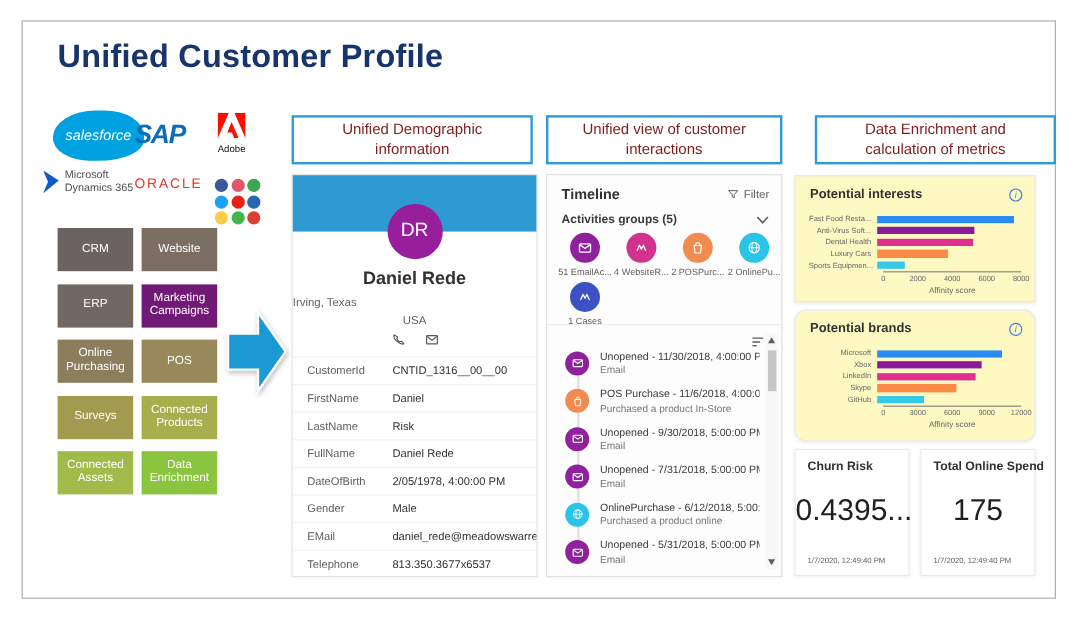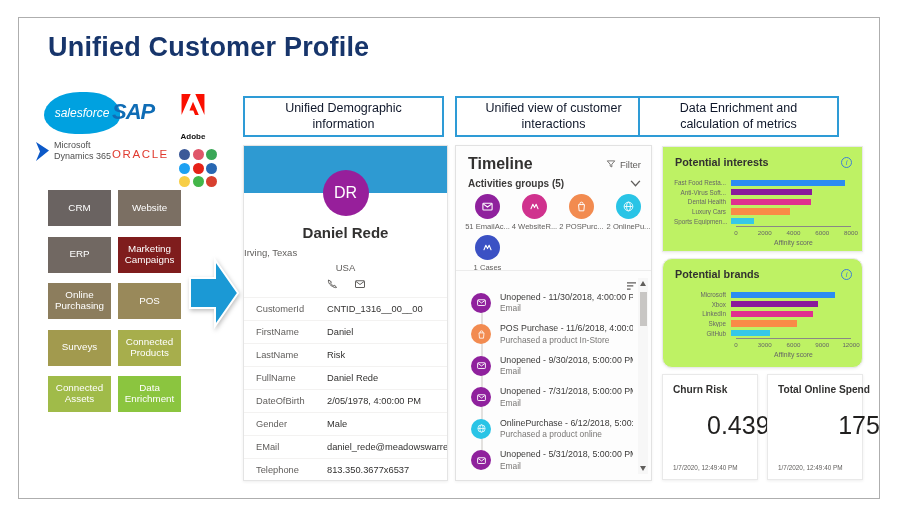--- a/index.html
+++ b/index.html
@@ -5,54 +5,54 @@
   * { box-sizing: border-box; margin: 0; padding: 0; }
   html,body { width:900px; height:518px; background:#fff; font-family:"Liberation Sans",sans-serif; position:relative; overflow:hidden; }
   .frame { position:absolute; left:18px; top:17px; width:862px; height:482px; border:1px solid #aeaeae; background:#fff; }
   .title { position:absolute; left:48px; top:32px; font-size:27px; font-weight:bold; color:#17356b; letter-spacing:.2px; }
 
   
   .sf { position:absolute; left:44px; top:92px; width:76px; height:42px; background:#00a1e0; border-radius:52% 48% 55% 45% / 60% 55% 45% 50%; display:flex; align-items:center; justify-content:center; }
   .sf span { color:#fff; font-style:italic; font-size:12px; }
   .sap { position:absolute; left:112px; top:99px; font-size:22px; font-weight:bold; font-style:italic; color:#0f6cb5; letter-spacing:-1px; }
   .adobe { position:absolute; left:176px; top:94px; width:34px; text-align:center; }
-  .adobe-txt { display:block; font-size:8px; font-weight:bold; color:#111; margin-top:13px; }
+  .adobe-txt { display:block; font-size:8px; font-weight:normal; color:#111; margin-top:0; }
   .dyn { position:absolute; left:36px; top:140px; display:flex; align-items:center; gap:5px; }
   .dyn-text { font-size:9px; color:#4f4f4f; line-height:1.25; }
   .oracle { position:absolute; left:112px; top:148px; font-size:11.5px; font-weight:normal; color:#e03a2f; letter-spacing:1.6px; }
   .social { position:absolute; left:177px; top:147px; display:grid; grid-template-columns:repeat(3,11px); gap:2.5px; background:#fff; padding:2px; }
   .sdot { width:11px; height:11px; border-radius:50%; }
 
   
   .sources { position:absolute; left:48px; top:190px; display:grid; grid-template-columns:63px 63px; column-gap:7px; row-gap:10.5px; }
   .srcbox { height:35px; display:flex; align-items:center; justify-content:center; text-align:center; color:#fff; font-size:9.8px; line-height:1.12; padding:18px; }
 
   .arrow { position:absolute; left:188px; top:253px; width:52px; height:80px; filter:drop-shadow(1px 2px 2px rgba(0,0,0,.25)); }
 
   
-  .phead { position:absolute; top:96px; height:41px; border:2px solid #2e9bd6; background:#fff; display:flex; align-items:center; justify-content:center; text-align:center; font-size:12.5px; color:#0f172a; line-height:1.25; padding:2px 10px; }
+  .phead { position:absolute; top:96px; height:41px; border:2px solid #2e9bd6; background:#fff; display:flex; align-items:center; justify-content:center; text-align:center; font-size:12.5px; color:#7f1d1d; line-height:1.25; padding:2px 10px; }
 
   
   .pcard { position:absolute; left:243px; top:145px; width:205px; height:336px; background:#fff; border:1px solid #e4e4e4; box-shadow:0 1px 3px rgba(0,0,0,.07); }
   .pbanner { position:absolute; left:0; top:0; right:0; height:47px; background:#2e9ad2; }
   .avatar { position:absolute; left:50%; top:24px; transform:translateX(-50%); width:46px; height:46px; border-radius:50%; background:#971f9b; color:#fff; font-size:16px; display:flex; align-items:center; justify-content:center; }
   .pname { position:absolute; top:78px; width:100%; text-align:center; font-size:15px; font-weight:600; color:#323130; }
   .pcity { position:absolute; top:101px; width:100%; text-align:left; font-size:9.5px; color:#605e5c; }
   .pcountry { position:absolute; top:116px; width:100%; text-align:center; font-size:9.5px; color:#605e5c; }
   .pcontact { position:absolute; top:130px; width:100%; display:flex; justify-content:center; gap:16px; }
   .pcontact svg { width:12px; height:12px; }
   .pfields { position:absolute; top:151px; left:0; right:0; }
   .pfrow { height:23px; display:flex; align-items:center; border-top:1px solid #f3f2f1; font-size:9.3px; }
   .pflabel { width:83px; padding-left:12px; color:#605e5c; }
   .pfvalue { flex:1; color:#323130; white-space:nowrap; overflow:hidden; padding-right:6px; }
 
   
   .tcard { position:absolute; left:455px; top:145px; width:197px; height:336px; background:#fdfdfd; border:1px solid #e2e2e2; box-shadow:0 1px 3px rgba(0,0,0,.06); }
   .thead { position:absolute; top:9px; left:12px; right:10px; display:flex; justify-content:space-between; align-items:center; }
-  .ttitle { font-size:16px; font-weight:bold; color:#323130; }
+  .ttitle { font-size:12px; font-weight:bold; color:#323130; }
   .tfilter { display:flex; align-items:center; gap:4px; font-size:9.5px; color:#605e5c; cursor:pointer; }
   .tgroups { position:absolute; top:32px; left:12px; right:10px; display:flex; justify-content:space-between; align-items:center; font-size:10px; font-weight:600; color:#3b3a39; }
   .badges { position:absolute; top:48px; left:8px; display:flex; flex-wrap:wrap; width:190px; }
   .badge { width:47px; display:flex; flex-direction:column; align-items:center; margin-bottom:4px; cursor:pointer; }
   .bcircle { width:25px; height:25px; border-radius:50%; display:flex; align-items:center; justify-content:center; }
   .bcircle svg { width:13px; height:13px; }
   .blabel { font-size:7.6px; color:#605e5c; margin-top:3px; white-space:nowrap; }
   .tdivider { position:absolute; top:124px; left:0; right:0; border-top:1px solid #ececec; }
   .sorticon { position:absolute; top:130px; right:14px; cursor:pointer; }
   .alist-wrap { position:absolute; top:141px; left:8px; right:18px; bottom:6px; overflow:hidden; }
@@ -63,34 +63,34 @@
   .atext { margin-left:9px; line-height:1.3; }
   .atitle { font-size:8.8px; color:#3b3a39; white-space:nowrap; }
   .asub { font-size:8.4px; color:#797775; }
   .scroll { position:absolute; top:132px; right:3px; bottom:6px; width:10px; background:#f7f7f7; }
   .sarr { position:absolute; left:2px; width:0; height:0; border-left:3.5px solid transparent; border-right:3.5px solid transparent; }
   .sarr.up { top:3px; border-bottom:5px solid #605e5c; }
   .sarr.dn { bottom:3px; border-top:5px solid #605e5c; }
   .sthumb { position:absolute; left:1.5px; top:14px; width:7px; height:34px; background:#c8c6c4; }
 
   
-  .rcard { position:absolute; left:662px; width:201px; background:#bef264; border:1px solid #e9e9e9; box-shadow:0 1px 3px rgba(0,0,0,.07); }
+  .rcard { position:absolute; left:662px; width:201px; background:#fef9c3; border:1px solid #e9e9e9; box-shadow:0 1px 3px rgba(0,0,0,.07); }
   .rhead { position:absolute; top:9px; left:12px; right:10px; display:flex; justify-content:space-between; align-items:center; }
   .rtitle { font-size:10.8px; font-weight:bold; color:#323130; }
   .info { width:11px; height:11px; border-radius:50%; border:1px solid #3f7fd4; color:#3f7fd4; font-size:7.5px; display:flex; align-items:center; justify-content:center; font-style:italic; cursor:pointer; }
   .chart { position:absolute; top:31px; left:11px; right:11px; }
   .crow { display:flex; align-items:center; height:9.6px; }
   .clabel { width:57px; text-align:right; font-size:6.3px; color:#666; padding-right:5px; white-space:nowrap; overflow:hidden; }
   .ctrack { flex:1; height:6.2px; position:relative; }
   .cbar { position:absolute; left:0; top:0; height:100%; }
   .caxis { margin-left:62px; border-top:1px solid #8a8886; position:relative; height:10px; }
   .ctick { position:absolute; top:2px; transform:translateX(-50%); font-size:6.2px; color:#666; }
   .cxlabel { margin-left:62px; text-align:center; font-size:6.8px; color:#666; margin-top:3px; }
 
-  .mcard { position:absolute; top:374px; width:96px; height:106px; background:#fff; border:1px solid #e9e9e9; box-shadow:0 1px 3px rgba(0,0,0,.07);padding-left:44px; }
+  .mcard { position:absolute; top:374px; width:96px; height:106px; background:#fff; border:1px solid #e9e9e9; box-shadow:0 1px 3px rgba(0,0,0,.07); }
   .mtitle { position:absolute; top:9px; left:10px; font-size:10.2px; font-weight:bold; color:#323130; white-space:nowrap; }
   .mvalue { position:absolute; top:36px; width:100%; text-align:center; font-size:25px; font-weight:300; color:#201f1e; }
   .mtime { position:absolute; bottom:8px; left:10px; font-size:6.4px; color:#605e5c; }
 </style>
 </head>
 <body>
 
 <div class="frame"></div>
 <div class="title">Unified Customer Profile</div>
 
@@ -123,36 +123,36 @@
     <span class="sdot" style="background: rgb(40, 103, 178);"></span>
     <span class="sdot" style="background: rgb(247, 206, 70);"></span>
     <span class="sdot" style="background: rgb(67, 182, 73);"></span>
     <span class="sdot" style="background: rgb(216, 64, 47);"></span>
   </div>
 
 <div class="sources" id="sources">
     <div class="srcbox" style="background: rgb(106, 99, 97);">CRM</div>
     <div class="srcbox" style="background: rgb(123, 111, 99);">Website</div>
     <div class="srcbox" style="background: rgb(113, 104, 98);">ERP</div>
-    <div class="srcbox" style="background: #7f1d1d;">Marketing Campaigns</div>
+    <div class="srcbox" style="background: #701a75;">Marketing Campaigns</div>
     <div class="srcbox" style="background: rgb(140, 125, 93);">Online Purchasing</div>
     <div class="srcbox" style="background: rgb(153, 137, 90);">POS</div>
     <div class="srcbox" style="background: rgb(162, 154, 78);">Surveys</div>
     <div class="srcbox" style="background: rgb(167, 174, 76);">Connected Products</div>
     <div class="srcbox" style="background: rgb(160, 187, 73);">Connected Assets</div>
     <div class="srcbox" style="background: rgb(139, 197, 63);">Data Enrichment</div>
   </div>
 
 <svg class="arrow" viewBox="0 0 52 80">
   <polygon id="arrowpoly" points="2,25 27,25 27,7 50,40 27,73 27,55 2,55" fill="#1b99d5" stroke="#ffffff" stroke-width="2"></polygon>
 </svg>
 
 <div class="phead" style="left:243px;width:201px;">Unified Demographic information</div>
 <div class="phead" style="left:455px;width:197px;">Unified view of customer interactions</div>
-<div class="phead" style="left:638px;width:201px;">Data Enrichment and calculation of metrics</div>
+<div class="phead" style="left:679px;width:201px;">Data Enrichment and calculation of metrics</div>
 
 <div class="pcard">
   <div class="pbanner"></div>
   <div class="avatar">DR</div>
   <div class="pname">Daniel Rede</div>
   <div class="pcity">Irving, Texas</div>
   <div class="pcountry">USA</div>
   <div class="pcontact">
     <span><svg viewBox="0 0 24 24" width="12" height="12" fill="none" stroke="#605e5c" stroke-width="2">
           <path d="M5 4c-1 3 1 8 5 11s9 5 11 4l-3.5-4.5-3 1c-1.5-.5-4.5-3.5-5-5l1-3L5 4z"></path>

